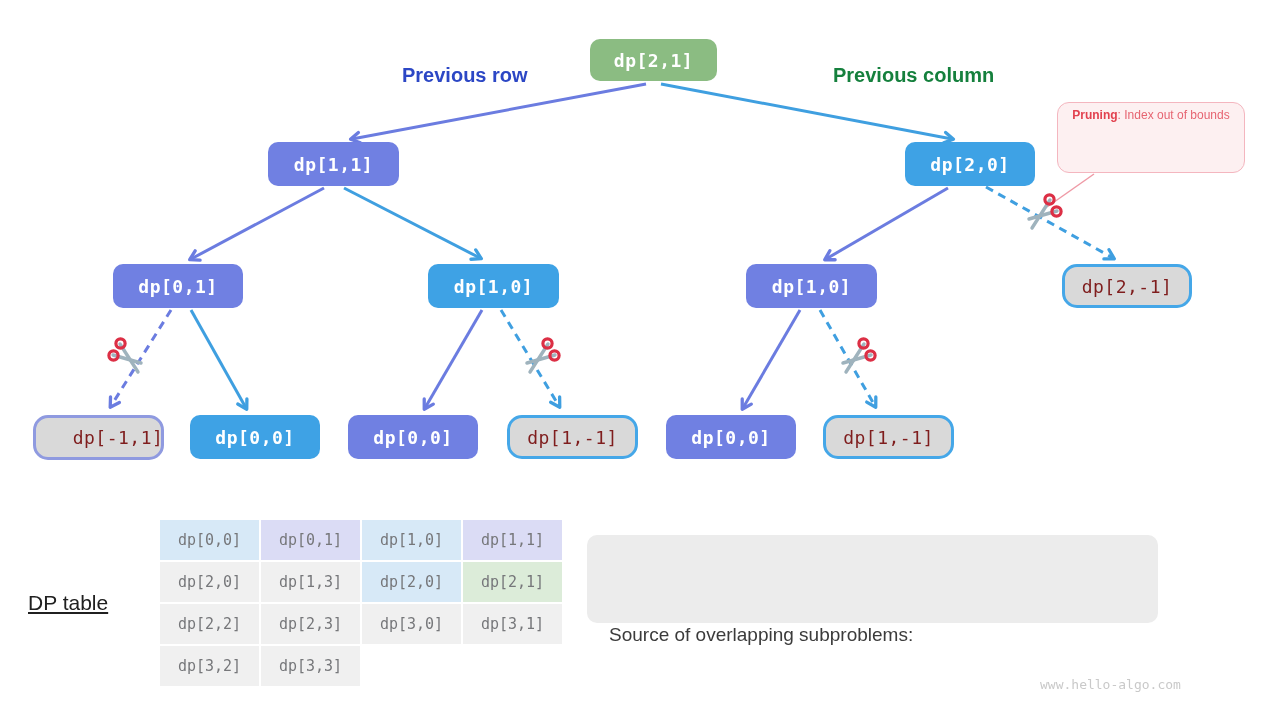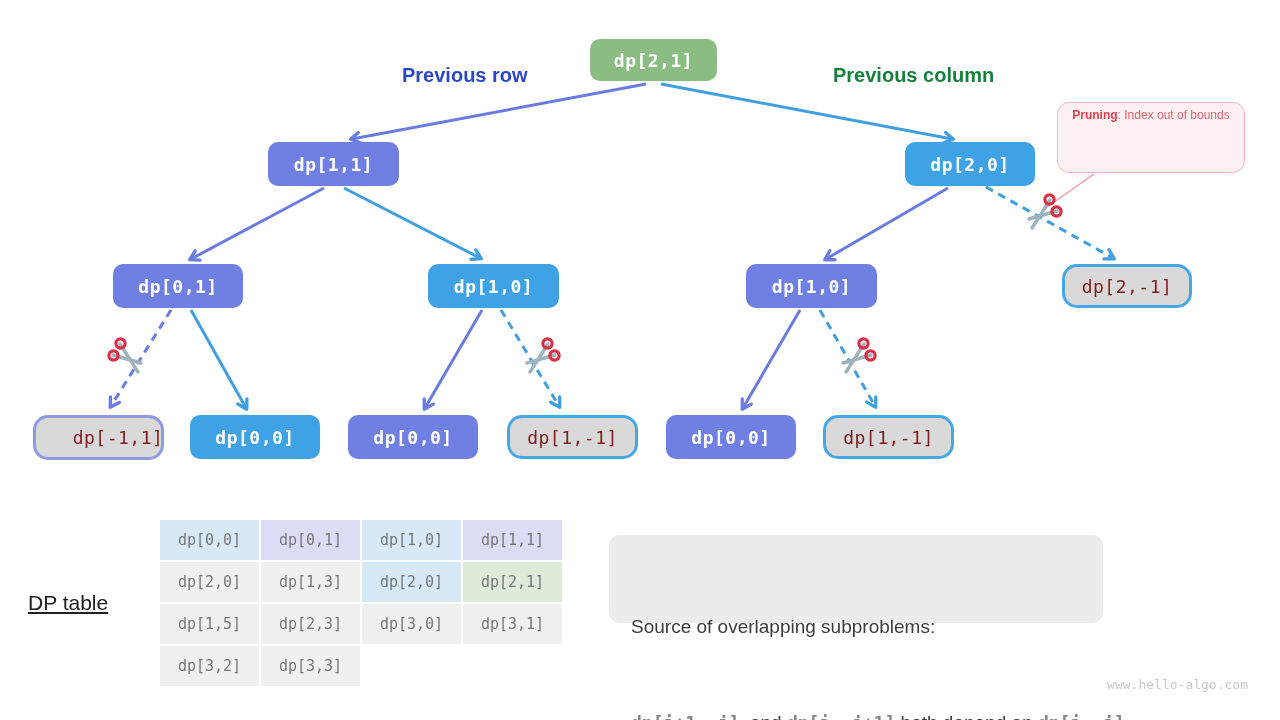--- a/index.html
+++ b/index.html
@@ -24,24 +24,24 @@
            padding:0 8px;}
   .callout .b{font-weight:bold;color:#e2414f;}
   .dp-table{position:absolute;left:160px;top:520px;display:grid;grid-template-columns:repeat(4,99px);
             grid-auto-rows:40px;gap:2px;background:#ffffff;}
   .cell{display:flex;align-items:center;justify-content:center;background:#f0f0f0;
         font-family:"DejaVu Sans Mono",monospace;font-size:15px;color:#76777a;}
   .cell.cb{background:#d7e9f7;}
   .cell.cl{background:#dbdcf5;}
   .cell.cg{background:#dcecd9;}
   .dp-label{position:absolute;left:28px;top:591px;font-size:21px;color:#202020;text-decoration:underline;}
-  .note{position:absolute;left:609px;top:535px;width:494px;height:88px;background:#ececec;border-radius:10px;
-        padding:12px 22px;box-sizing:border-box;font-size:19px;color:#3b3b3b;line-height:32px;white-space:pre;}
+  .note{position:absolute;left:587px;top:535px;width:571px;height:88px;background:#ececec;border-radius:10px;
+        padding:20px 22px;box-sizing:border-box;font-size:19px;color:#3b3b3b;line-height:32px;white-space:pre;}
   .note .mono{font-family:"DejaVu Sans Mono",monospace;color:#85868a;font-size:18px;font-weight:bold;}
-  .watermark{position:absolute;left:1040px;top:677px;width:208px;text-align:right;
+  .watermark{position:absolute;left:1040px;top:677px;width:208px;text-align:left;
              font-family:"DejaVu Sans Mono",monospace;font-size:13px;color:#c9c9c9;}
 </style>
 </head>
 <body>
 
 <div class="canvas">
 
   <svg class="edges" width="1280" height="720">
     <defs>
       <marker id="ah-p" markerWidth="5" markerHeight="5" viewBox="0 0 10 10" refX="6.5" refY="5" orient="auto">
@@ -105,21 +105,21 @@
   <div class="dp-label">DP table</div>
   <div class="dp-table">
     <div class="cell cb">dp[0,0]</div>
     <div class="cell cl">dp[0,1]</div>
     <div class="cell cb">dp[1,0]</div>
     <div class="cell cl">dp[1,1]</div>
     <div class="cell">dp[2,0]</div>
     <div class="cell">dp[1,3]</div>
     <div class="cell cb">dp[2,0]</div>
     <div class="cell cg">dp[2,1]</div>
-    <div class="cell">dp[1,5]</div>
+    <div class="cell">dp[2,2]</div>
     <div class="cell">dp[2,3]</div>
     <div class="cell">dp[3,0]</div>
     <div class="cell">dp[3,1]</div>
     <div class="cell">dp[3,2]</div>
     <div class="cell">dp[3,3]</div>
   </div>
 
   <div class="note">
     <div>Source of overlapping subproblems:</div>
     <div><span class="mono">dp[i+1, j]</span><span>  and </span><span class="mono">dp[i, j+1]</span><span> both depend on </span><span class="mono">dp[i, j]</span></div>

